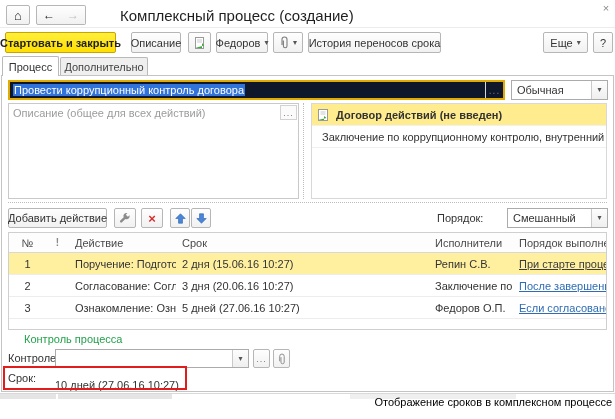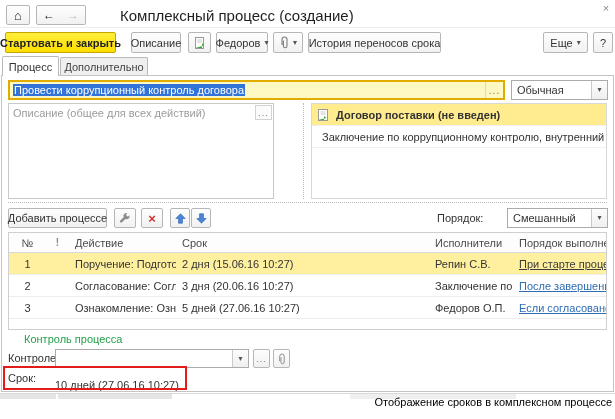--- a/index.html
+++ b/index.html
@@ -23,30 +23,30 @@
   .caret { font-size: 8px; color: #555; line-height: 1; }
   .win-title { position:absolute; left:120px; top:7px; font-size:15px; color:#1f1f1f; }
   .close-x { position:absolute; left:599px; top:2px; width:14px; height:14px; text-align:center; color:#8a8a8a; font-size:11px; }
   .hr1 { position:absolute; left:0; top:27px; width:615px; height:1px; background:#ececec; }
   .start-btn { background: linear-gradient(#ffef3c,#ffdf00); border:1px solid #c7a400; font-weight:bold; color:#222; }
   .tab { position:absolute; height:19px; display:flex; align-items:center; justify-content:center;
          border:1px solid #b9b9b9; border-bottom:none; border-radius:2px 2px 0 0; font-size:11px; }
   .tab.active { background:#fff; z-index:3; height:20px; }
   .tab.inactive { background:#efefef; color:#444; }
   .panel { position:absolute; left:1px; top:75px; width:613px; height:317px; border:1px solid #c4c4c4; background:#fff; }
-  .name-field { position:absolute; left:8px; top:80px; width:497px; height:20px; border:2px solid #e2ab00; background:#fef9c3;
+  .name-field { position:absolute; left:8px; top:80px; width:497px; height:20px; border:2px solid #e2ab00; background:#0f172a;
                 display:flex; align-items:center; }
   .name-text { flex:1; padding:0 3px; white-space:nowrap; overflow:hidden; }
   .sel-text { background:#3273d9; color:#fff; padding:1px 1px; }
   .dots-btn { width:18px; height:100%; display:flex; align-items:center; justify-content:center;
               color:#777; border-left:1px solid #d7d7d7; font-size:10px; letter-spacing:1px; }
   .combo { position:absolute; border:1px solid #ababab; background:#fff; display:flex; align-items:center; }
   .combo .val { flex:1; padding:0 5px; white-space:nowrap; overflow:hidden; }
   .combo .dd { width:16px; height:100%; display:flex; align-items:center; justify-content:center; border-left:1px solid #c9c9c9; background:linear-gradient(#fdfdfd,#efefef); }
-  .desc { position:absolute; left:8px; top:103px; width:266px; height:96px; border:1px solid #c9c9c9; background:#fff; }
+  .desc { position:absolute; left:8px; top:103px; width:291px; height:96px; border:1px solid #c9c9c9; background:#fff; }
   .placeholder { position:absolute; left:4px; top:3px; color:#9c9c9c; }
   .desc-dots { position:absolute; right:1px; top:1px; width:17px; height:15px; display:flex; align-items:center; justify-content:center;
                border:1px solid #d2d2d2; color:#777; font-size:9px; letter-spacing:1px; background:#fbfbfb; }
   .vsplit { position:absolute; left:303px; top:103px; width:5px; height:96px; border-left:1px dotted #bdbdbd; }
   .hsplit { position:absolute; left:8px; top:202px; width:599px; height:4px; border-top:1px dotted #bdbdbd; }
   .subj-panel { position:absolute; left:311px; top:103px; width:296px; height:96px; border:1px solid #d8d8d8; background:#fff; }
   .subj-row { height:22px; display:flex; align-items:center; gap:6px; padding:0 4px; border-bottom:1px solid #f0f0f0; overflow:hidden; white-space:nowrap; }
   .subj-row.hl { background:#ffec8f; font-weight:bold; }
   .grid-table { position:absolute; left:8px; top:232px; width:599px; border:1px solid #cfcfcf; background:#fff; }
   .trow { display:grid; grid-template-columns:37px 23px 107px 253px 84px 1fr; align-items:center; height:22px; border-bottom:1px solid #ededed; }
@@ -154,36 +154,36 @@
 <div class="vsplit"></div>
 
 <div class="subj-panel">
   <div class="subj-row hl">
     <svg class="icon-svg" width="14" height="14" viewBox="0 0 14 14">
       <rect x="2.5" y="1.5" width="9" height="11" fill="#fff" stroke="#9a9a9a"></rect>
       <line x1="4.5" y1="4" x2="9.5" y2="4" stroke="#c9c9c9"></line>
       <line x1="4.5" y1="6" x2="9.5" y2="6" stroke="#c9c9c9"></line>
       <polygon points="2,13 8,13 8,9 10.5,11" fill="#3aa83a" transform="translate(0,-1)"></polygon>
     </svg>
-    <span>Договор поставки (не введен)</span>
+    <span>Договор действий (не введен)</span>
   </div>
   <div class="subj-row">
     <svg class="icon-svg" width="14" height="14" viewBox="0 0 14 14">
       <rect x="2.5" y="1.5" width="9" height="11" fill="#fff" stroke="#8aa7c8"></rect>
       <line x1="4.5" y1="4.5" x2="9.5" y2="4.5" stroke="#b9cde4"></line>
       <line x1="4.5" y1="6.5" x2="9.5" y2="6.5" stroke="#b9cde4"></line>
       <text x="6" y="11" font-size="7" fill="#3a6ea8" font-weight="bold" font-family="Liberation Sans, sans-serif">!</text>
     </svg>
     <span>Заключение по коррупционному контролю, внутренний док...</span>
   </div>
 </div>
 <div class="hsplit"></div>
 
 <div class="btn" style="left:8px;top:208px;width:99px;height:20px;">
-  <span>Добавить процессе</span>
+  <span>Добавить действие</span>
 </div>
 <div class="btn" style="left:114px;top:208px;width:22px;height:20px;">
   <svg class="icon-svg" width="12" height="12" viewBox="0 0 12 12">
     <path d="M10.5 3.2 A3 3 0 0 1 6.4 6.9 L3 10.3 a1.2 1.2 0 0 1 -1.7 -1.7 L4.7 5.2 A3 3 0 0 1 8.4 1.1 L6.8 2.7 l2.1 2.1 z" fill="#8c8c8c"></path>
   </svg>
 </div>
 <div class="btn" style="left:141px;top:208px;width:22px;height:20px;">
   <span class="x-glyph">×</span>
 </div>
 <div class="btn arrow-btn" style="left:170px;top:208px;width:20px;height:20px;">

